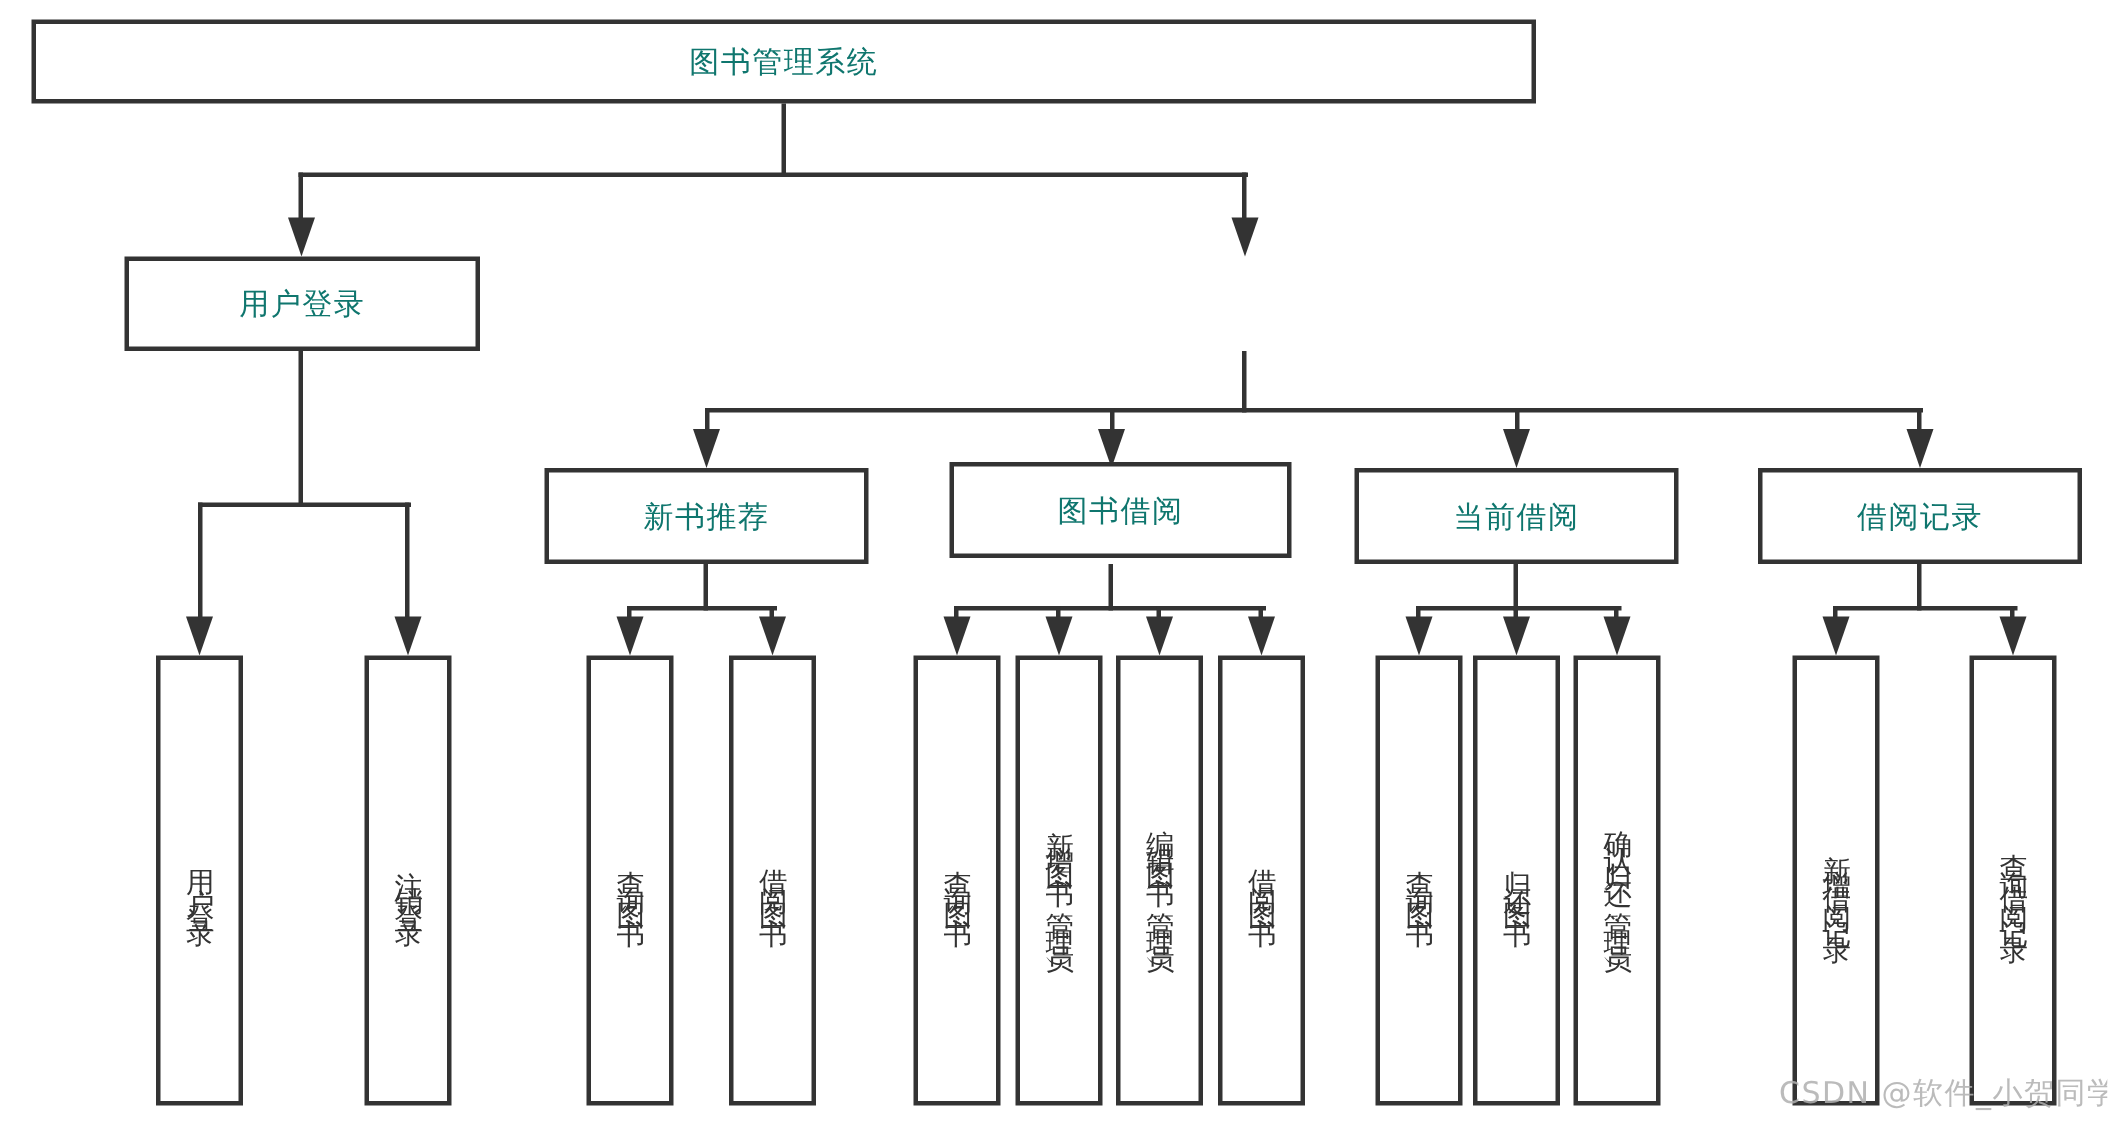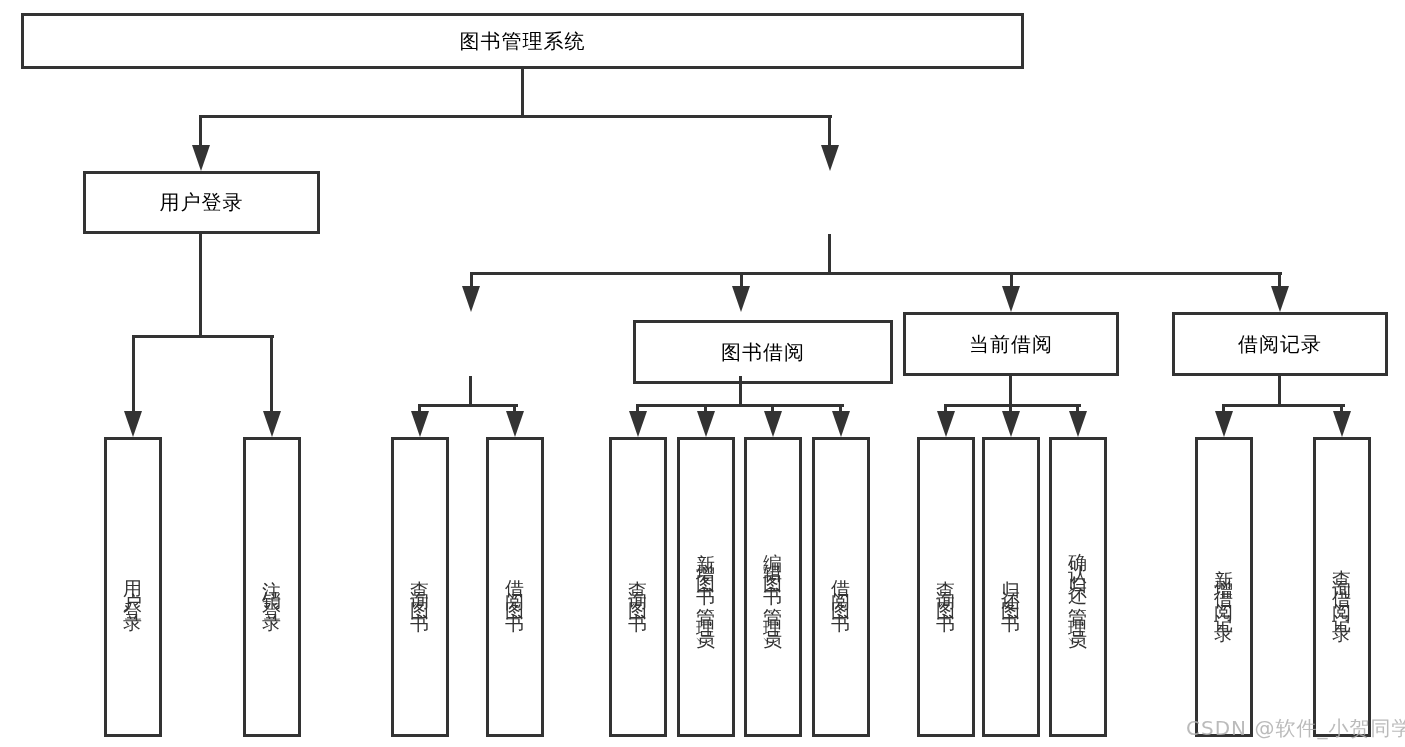--- a/index.html
+++ b/index.html
@@ -3,21 +3,21 @@
 <meta charset="utf-8">
 <style>
   html,body{margin:0;padding:0;background:#fff;}
   #stage{
     position:relative;width:1405px;height:747px;background:#ffffff;overflow:hidden;
     font-family:"DejaVu Sans","Liberation Sans",sans-serif;color:#333;
   }
   .box{
     position:absolute;box-sizing:border-box;background:#fff;border:3px solid #333;
     display:flex;align-items:center;justify-content:center;
-    font-size:20px;color:#000000;letter-spacing:1px;white-space:nowrap;
+    font-size:20px;color:#0f766e;letter-spacing:1px;white-space:nowrap;
   }
   .vbox{
     position:absolute;box-sizing:border-box;background:#fff;border:3px solid #333;
     display:flex;align-items:center;justify-content:center;
     font-size:19px;color:#333;
   }
   .vbox > span{
     writing-mode:vertical-rl;text-orientation:mixed;letter-spacing:11px;line-height:1;
   }
   .hline{position:absolute;height:3px;background:#333;}
@@ -59,21 +59,22 @@
   <div class="hline" style="left:470px;top:272px;width:812px"></div>
   <div class="vline" style="left:470px;top:272px;height:18px"></div>
   <div class="arrow" style="left:462px;top:286px"></div>
   <div class="vline" style="left:740px;top:272px;height:18px"></div>
   <div class="arrow" style="left:732px;top:286px"></div>
   <div class="vline" style="left:1010px;top:272px;height:18px"></div>
   <div class="arrow" style="left:1002px;top:286px"></div>
   <div class="vline" style="left:1278px;top:272px;height:18px"></div>
   <div class="arrow" style="left:1271px;top:286px"></div>
 
-  <div class="box" style="left:633px;top:320px;width:260px;height:64px">图书借阅</div>
+  <div class="box" style="left:363px;top:312px;width:216px;height:64px">新书推荐</div>
+  <div class="box" style="left:633px;top:308px;width:228px;height:64px">图书借阅</div>
   <div class="box" style="left:1172px;top:312px;width:216px;height:64px">借阅记录</div>
   <div class="box" style="left:903px;top:312px;width:216px;height:64px">当前借阅</div>
 
   <div class="vline" style="left:469px;top:376px;height:31px"></div>
   <div class="hline" style="left:418px;top:404px;width:100px"></div>
   <div class="vline" style="left:418px;top:404px;height:11px"></div>
   <div class="arrow" style="left:411px;top:411px"></div>
   <div class="vline" style="left:513px;top:404px;height:11px"></div>
   <div class="arrow" style="left:506px;top:411px"></div>
 

